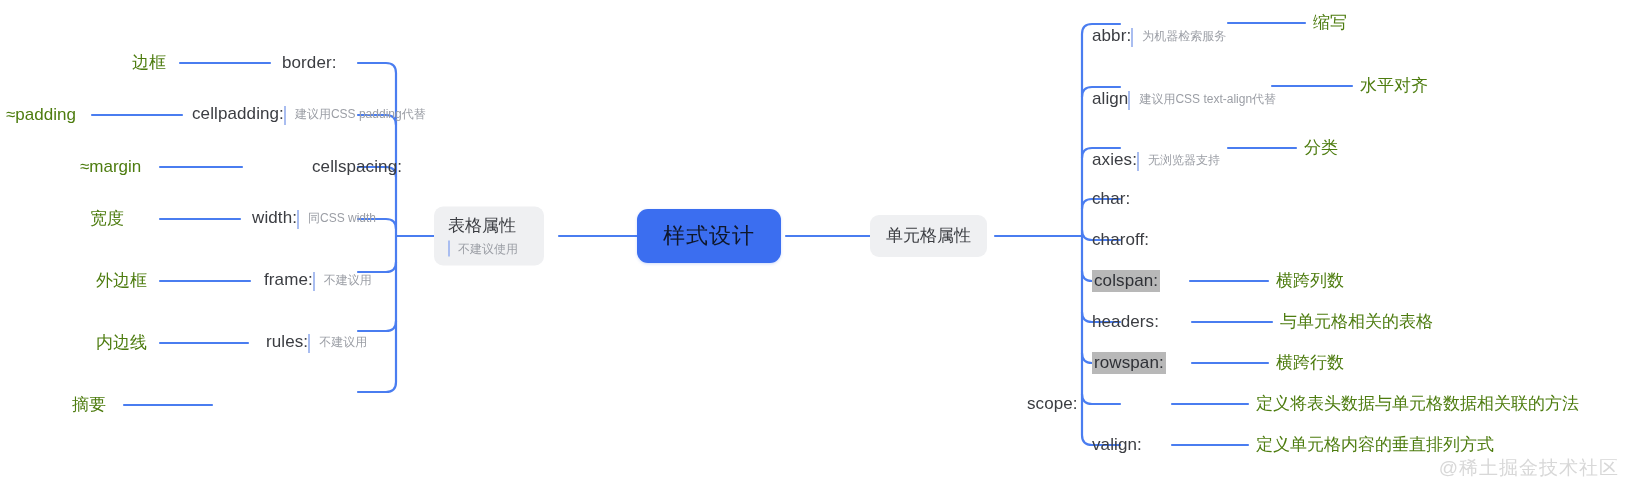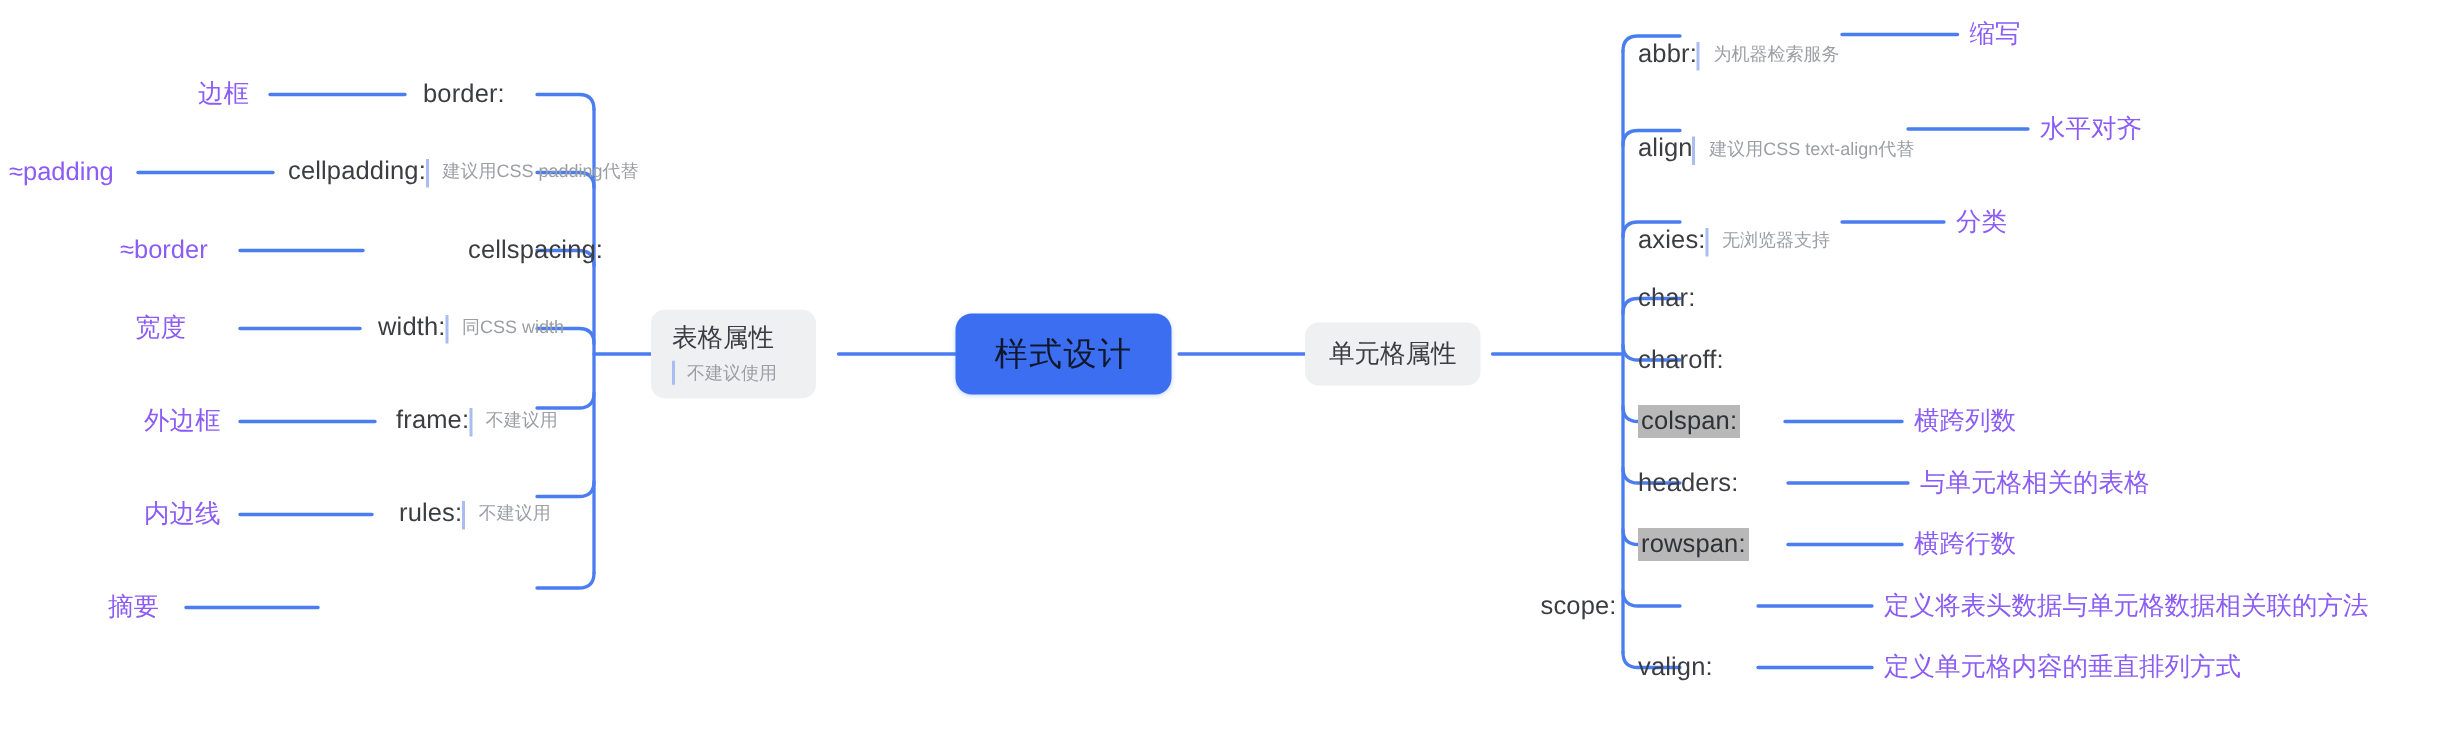--- a/index.html
+++ b/index.html
@@ -50,21 +50,21 @@
     margin-top: 3px;
     padding-left: 9px;
     border-left: 2px solid #a9bdf0;
     display: inline-block;
   }
 
   
   .leaf {
     position: absolute;
     font-size: 17px;
-    color: #8b5cf6;
+    color: #4d7c0f;
     white-space: nowrap;
     transform: translateY(-50%);
     line-height: 22px;
   }
   .leaf.r-end { text-align: left; }
   .leaf.l-end { text-align: right; }
 
   
   .boxnode {
     position: absolute;
@@ -201,21 +201,21 @@
   <div class="node" style="left:266px; top:331px;">
     <span class="title">rules:</span>
     <span class="note">不建议用</span>
   </div>
 
 
   <div class="leaf l-end" style="left:132px; top:63px;"><span>边框</span></div>
 
   <div class="leaf l-end" style="left:6px; top:115px;"><span>≈padding</span></div>
 
-  <div class="leaf l-end" style="left:80px; top:167px;"><span>≈border</span></div>
+  <div class="leaf l-end" style="left:80px; top:167px;"><span>≈margin</span></div>
 
   <div class="leaf l-end" style="left:90px; top:219px;"><span>宽度</span></div>
 
   <div class="leaf l-end" style="left:96px; top:281px;"><span>外边框</span></div>
 
   <div class="leaf l-end" style="left:96px; top:343px;"><span>内边线</span></div>
 
   <div class="leaf l-end" style="left:72px; top:405px;"><span>摘要</span></div>
 
   <div class="node" style="left:1092px; top:25px;">
@@ -270,14 +270,15 @@
   <div class="leaf r-end" style="left:1276px; top:281px;"><span>横跨列数</span></div>
 
   <div class="leaf r-end" style="left:1280px; top:322px;"><span>与单元格相关的表格</span></div>
 
   <div class="leaf r-end" style="left:1276px; top:363px;"><span>横跨行数</span></div>
 
   <div class="leaf r-end" style="left:1256px; top:404px;"><span>定义将表头数据与单元格数据相关联的方法</span></div>
 
   <div class="leaf r-end" style="left:1256px; top:445px;"><span>定义单元格内容的垂直排列方式</span></div>
 
+  <div class="watermark">@稀土掘金技术社区</div>
 
 </div>
 
 </body></html>

